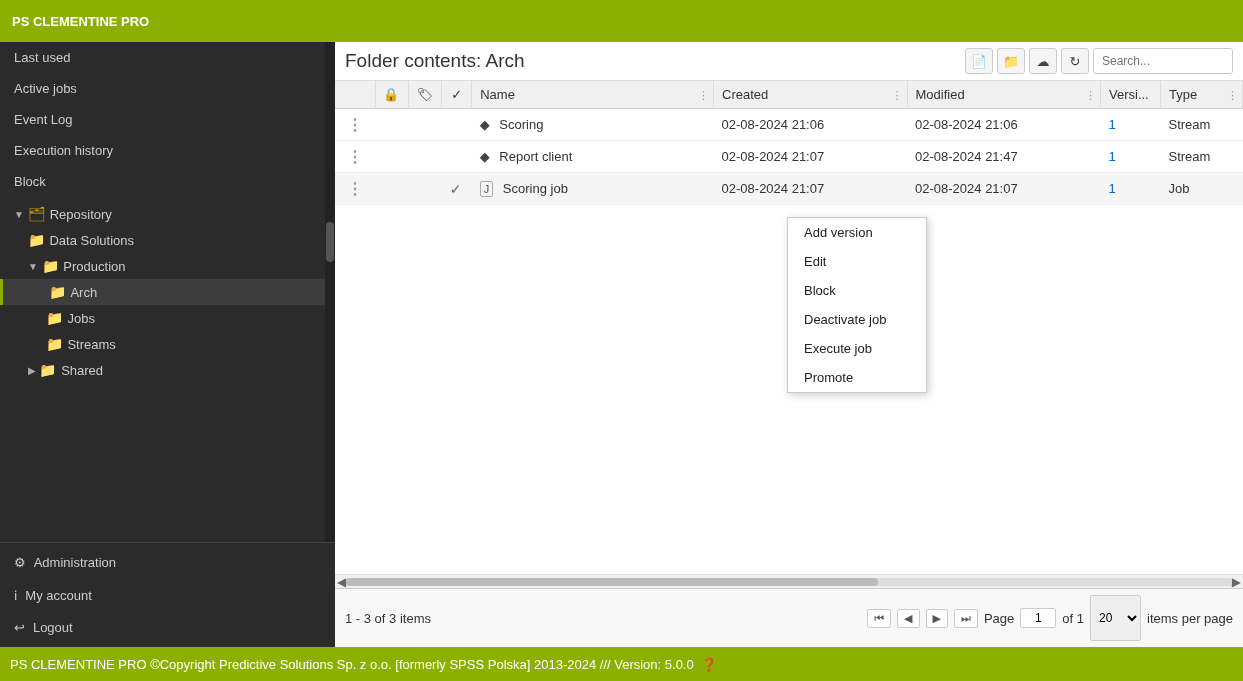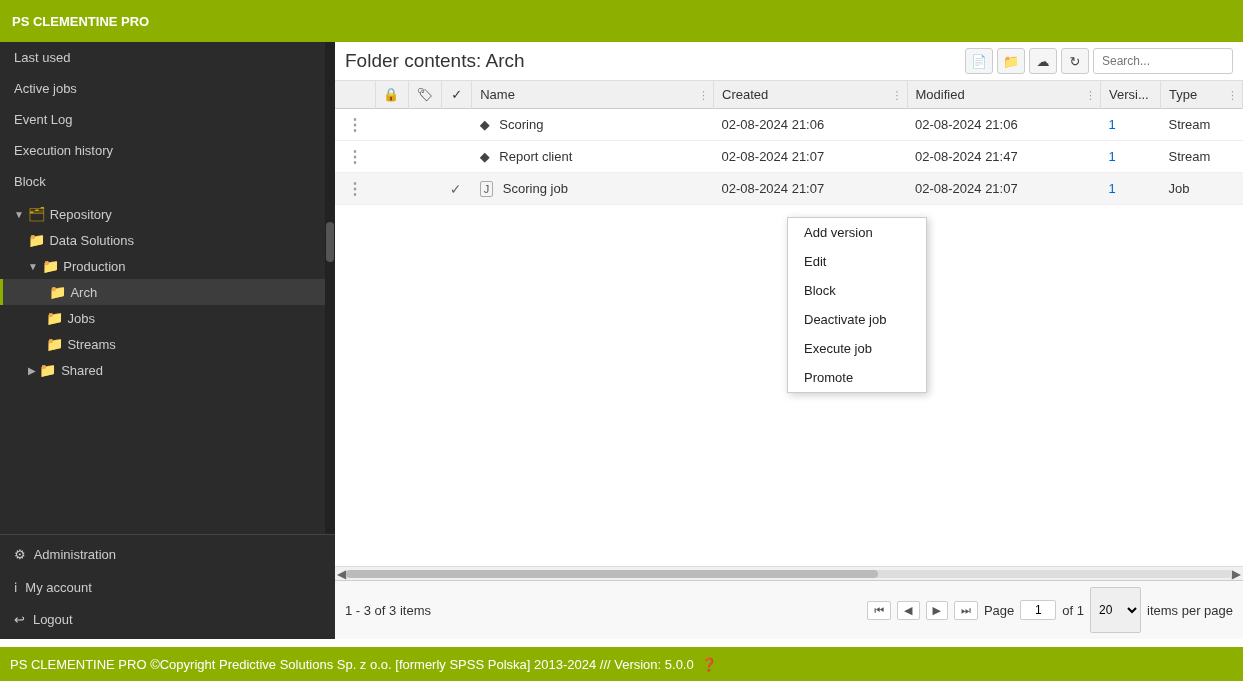--- a/index.html
+++ b/index.html
@@ -283,21 +283,20 @@
     
     .footer {
       background: #8db000;
       color: white;
       font-size: 11px;
       padding: 17px 10px;
       height: 22px;
       display: flex;
       align-items: center;
       flex-shrink: 0;
-      margin-top: 8px;
     }
 
     
     .sidebar-main {
       display: flex;
       flex: 1;
       overflow: hidden;
     }
 
     .sidebar-scroll {

